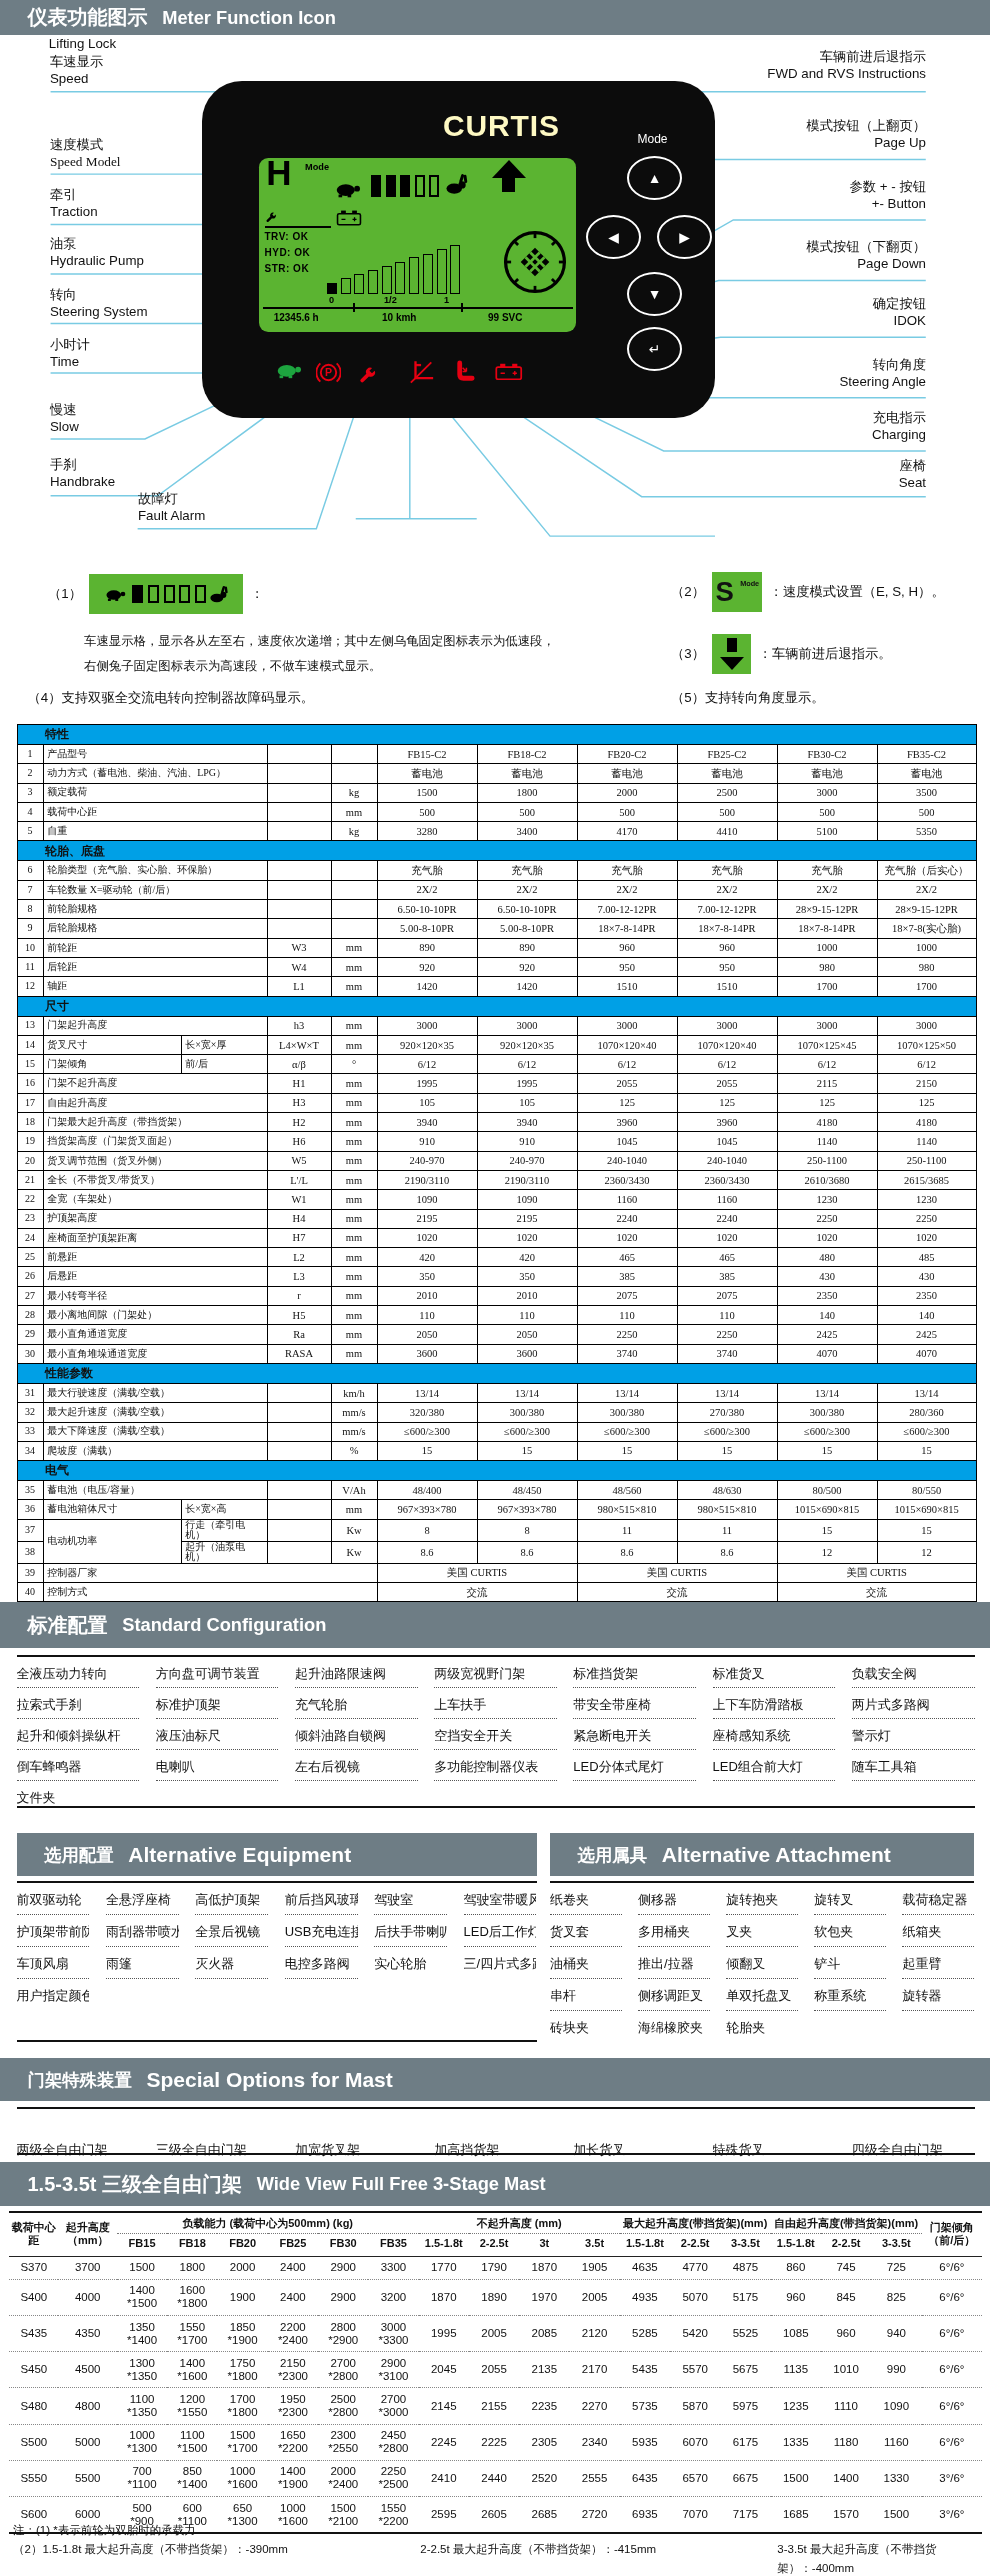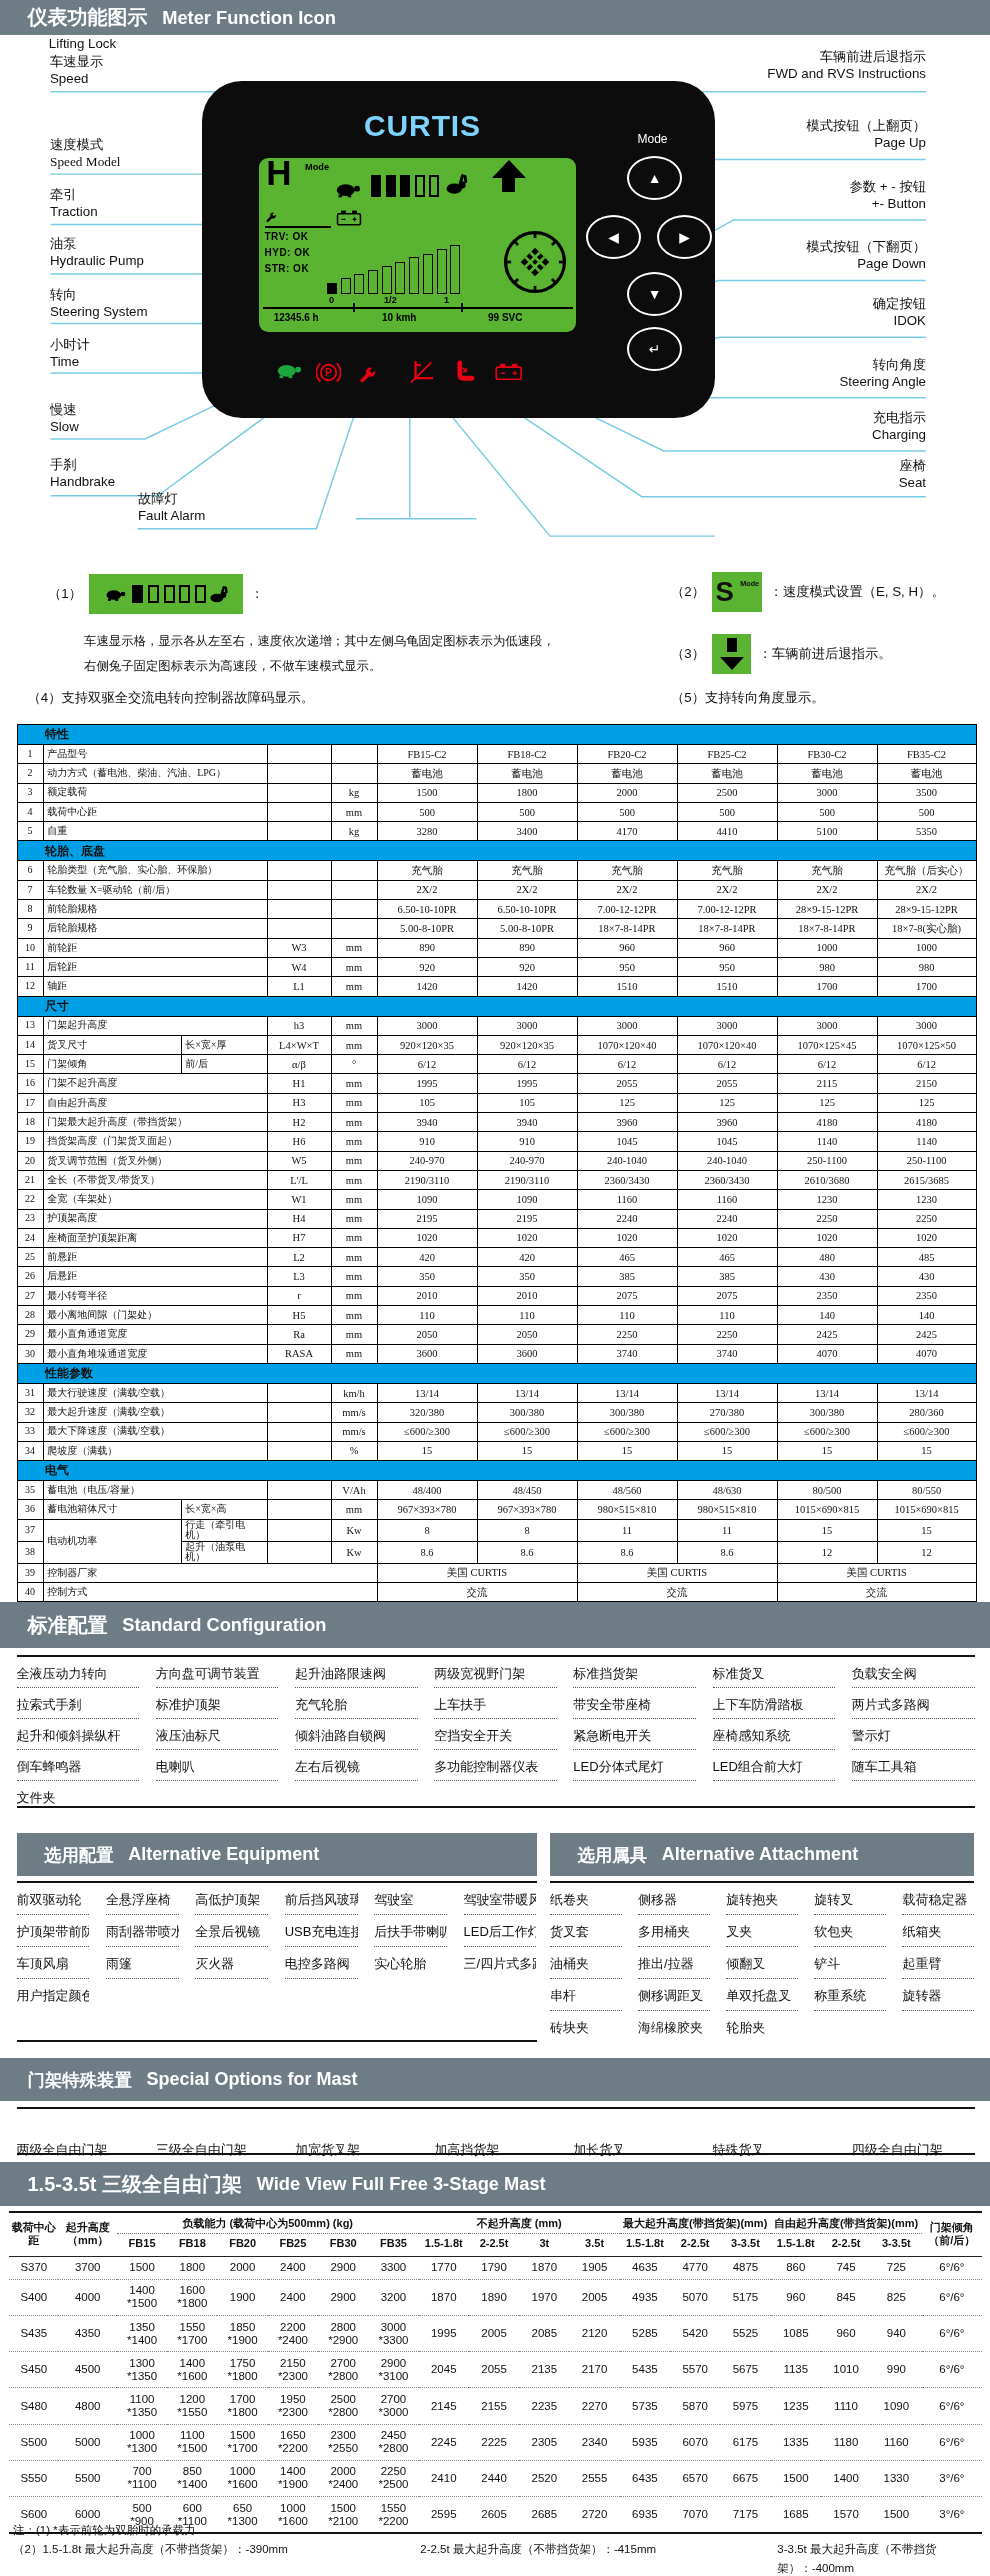--- a/index.html
+++ b/index.html
@@ -5,26 +5,26 @@
   html,body{margin:0;padding:0}
   body{width:991px;height:2576px;position:relative;background:#fff;color:#111;
        font-family:"Liberation Sans","DejaVu Sans",sans-serif;overflow:hidden}
   .abs{position:absolute}
   
   .bar{position:absolute;background:#6e7d85;color:#fff;display:flex;align-items:center;gap:14.7px;
        padding-left:27.5px;box-sizing:border-box}
   .bar .zh{font-size:20px;font-weight:bold}
   .bar .en{font-size:18.3px;font-weight:bold}
   .bar.small .zh{font-size:17.4px}
-  .bar.small .en{font-size:18px}
+  .bar.small .en{font-size:21px}
   #bar-meter{left:0;top:0;width:991px;height:35px}
   
   #callouts{position:absolute;left:0;top:0}
   #meter{left:202px;top:81px;width:513px;height:337px;background:#0c0c0c;border-radius:40px}
-  #brand{position:absolute;left:83px;top:27.5px;width:275px;text-align:center;color:#7dd3fc;
+  #brand{position:absolute;left:83px;top:27.5px;width:275px;text-align:right;color:#fef9c3;
          font-size:30px;font-weight:bold;letter-spacing:0.9px}
   #lcd{position:absolute;left:57px;top:77px;width:317px;height:174px;background:#5bb431;border-radius:9.2px}
   #lcd .abs{color:#000}
   .lh{left:7.3px;top:-5.5px;font-size:35px;font-weight:bold}
   .lmode{left:46px;top:3.7px;font-size:9.2px;font-weight:bold}
   .sbars{left:112px;top:16.5px;display:flex;gap:4.6px}
   .sbar{width:10px;height:22px;border:2.3px solid #000;box-sizing:border-box}
   .sbar.f{background:#000}
   .wline{left:5.5px;top:68px;width:66px;height:1.8px;background:#000}
   .ltrv{left:5.5px;top:73px}.lhyd{left:5.5px;top:89px}.lstr{left:5.5px;top:105px}

